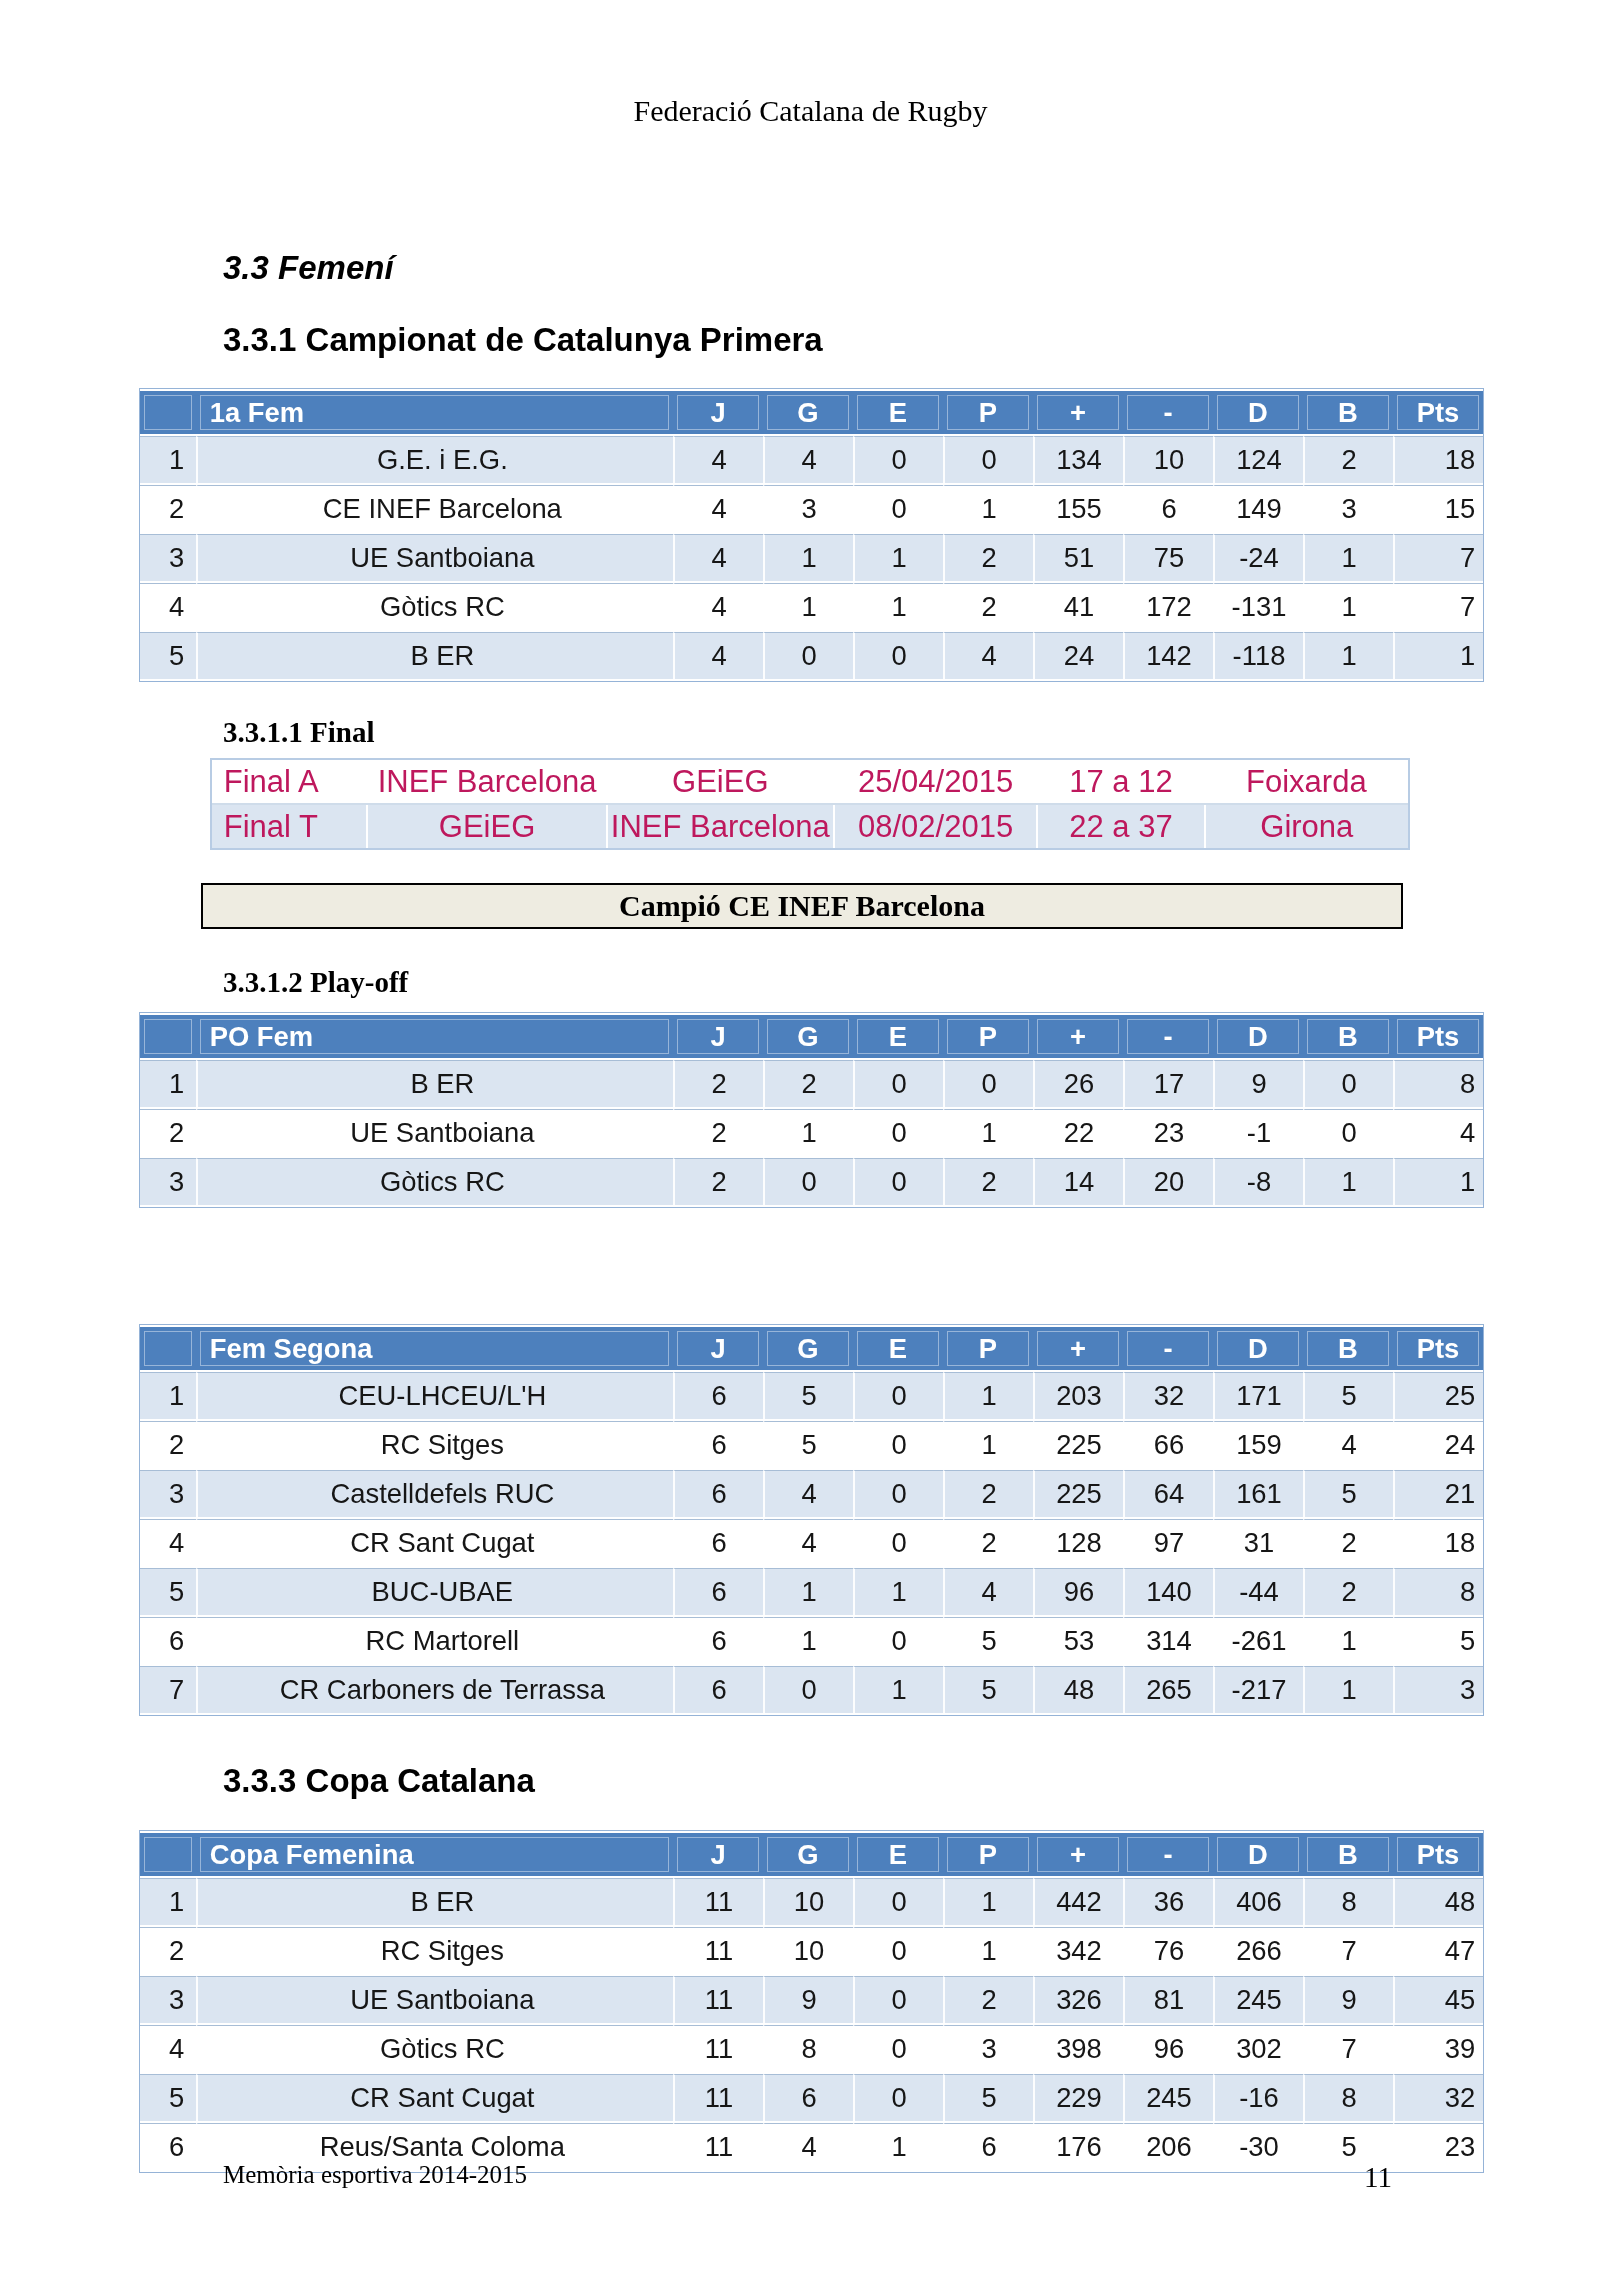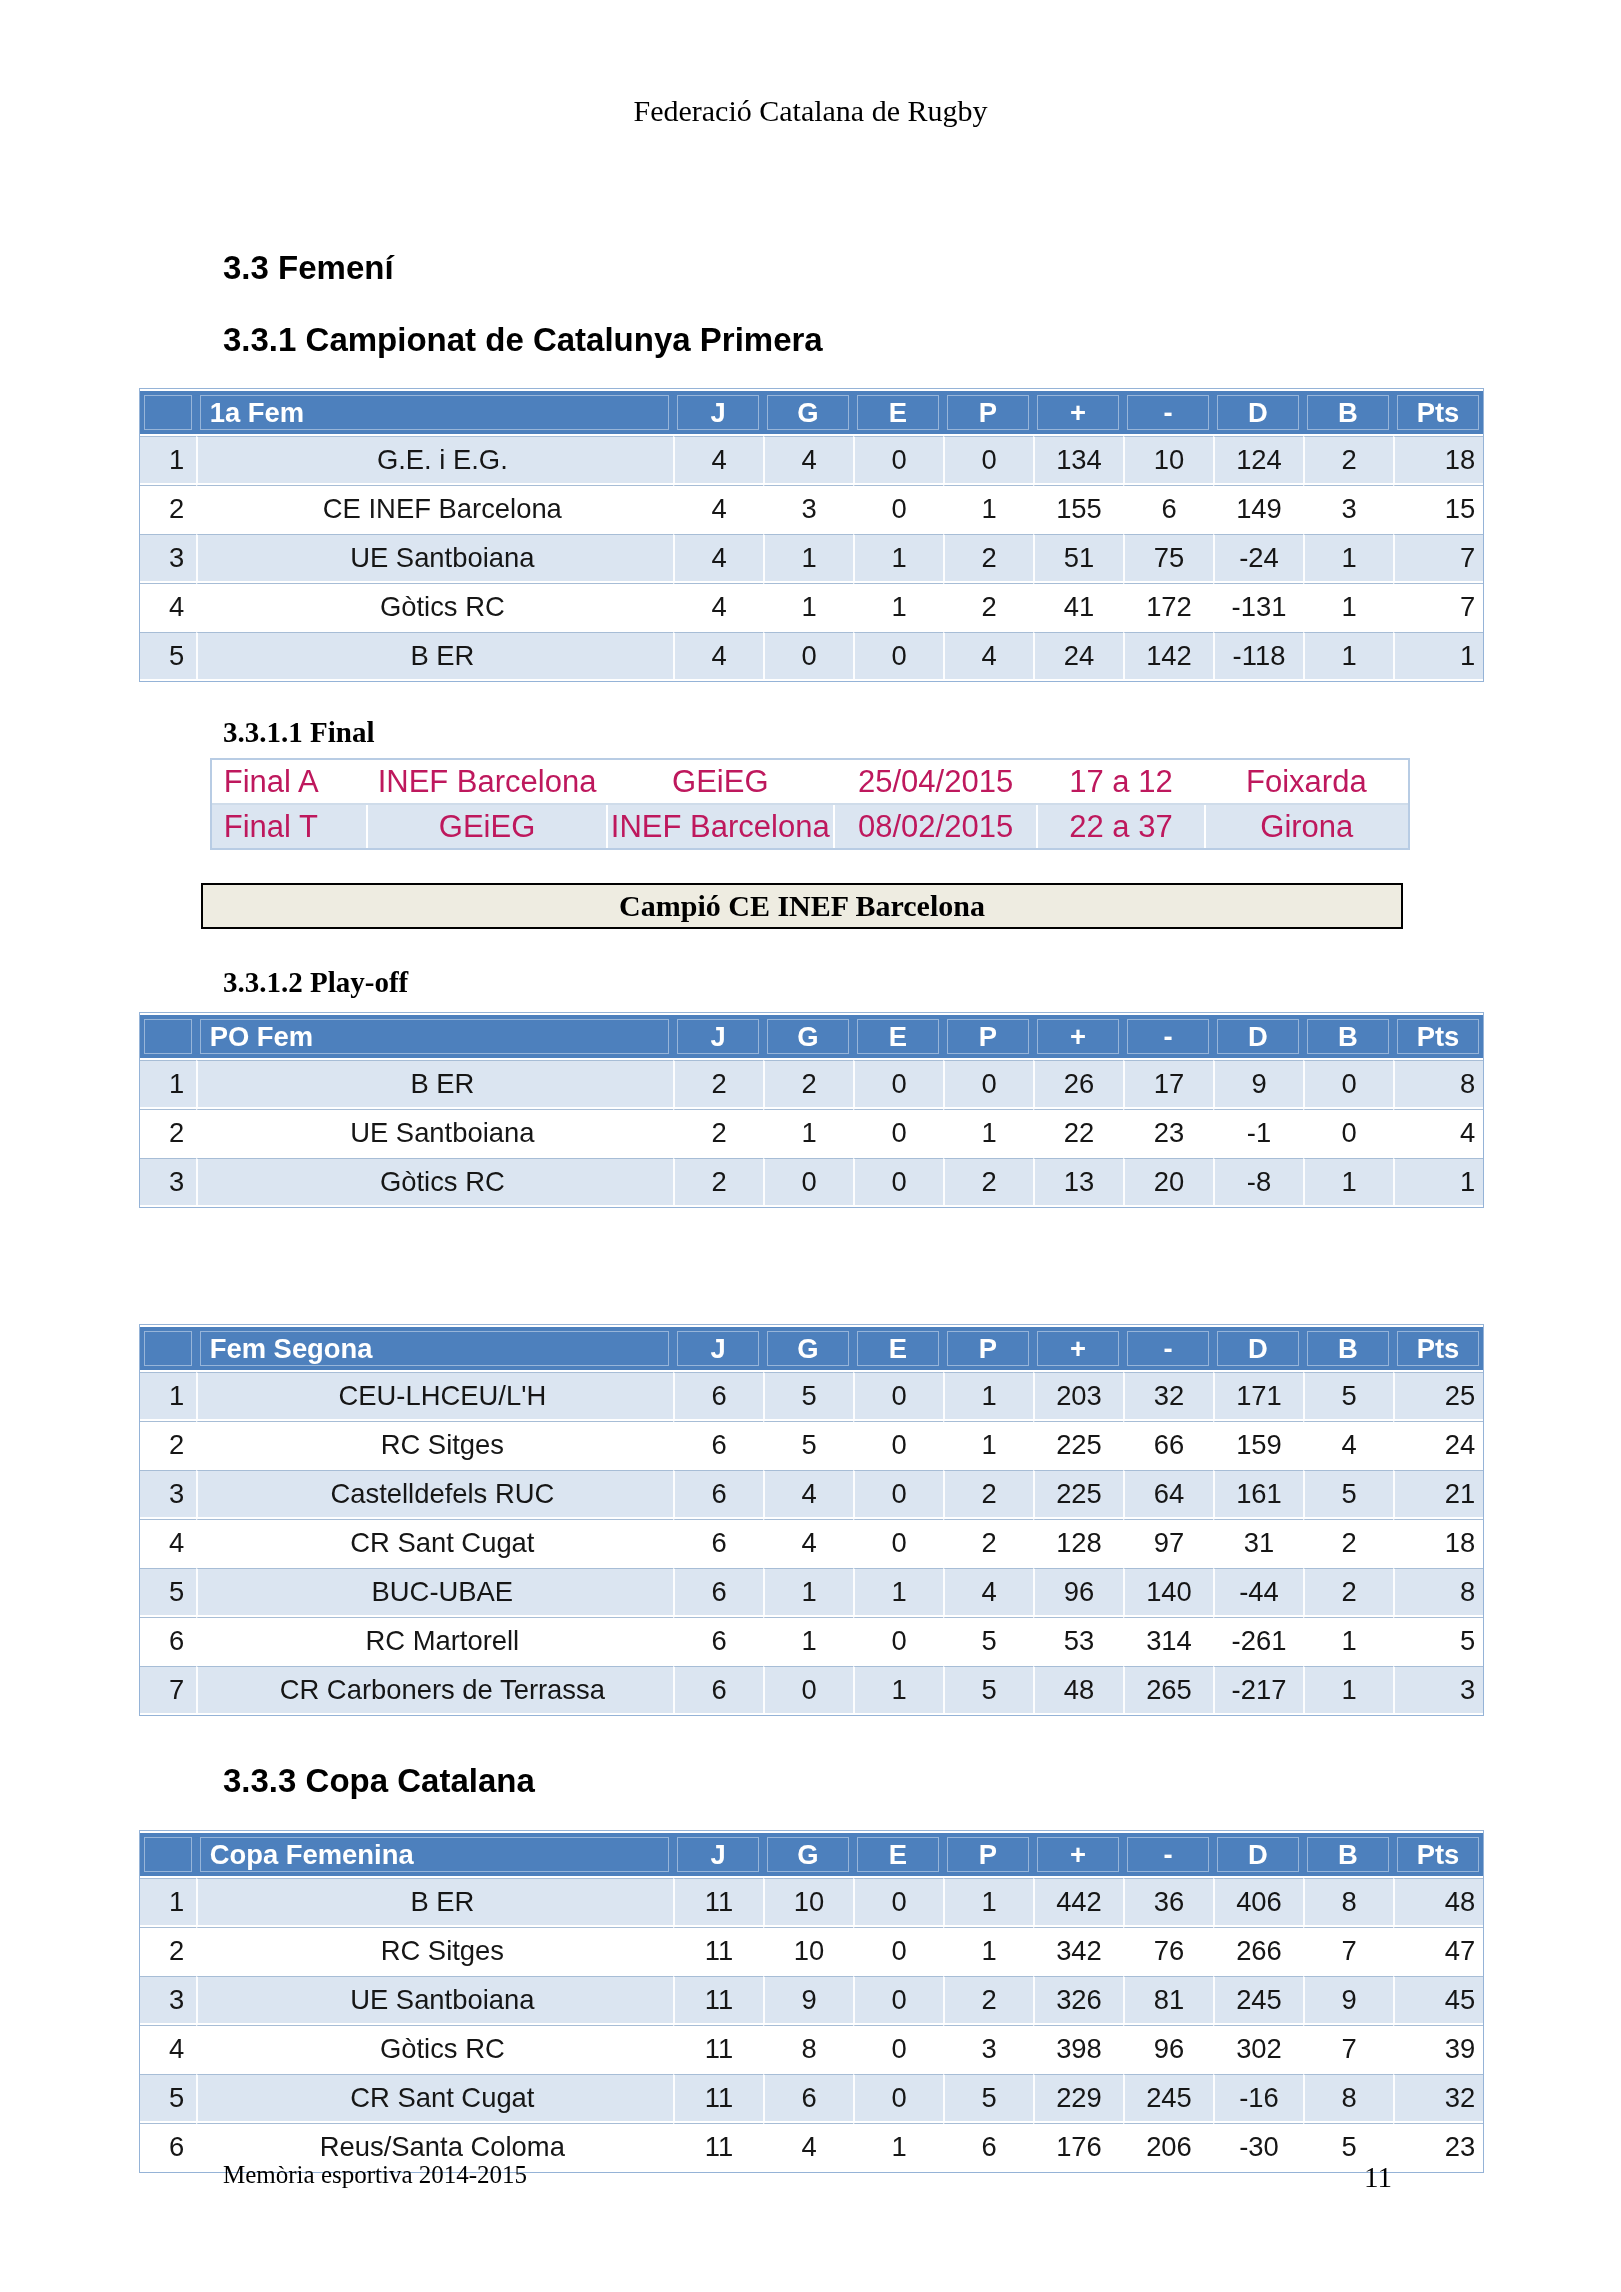--- a/index.html
+++ b/index.html
@@ -105,21 +105,21 @@
     font-family:"Liberation Serif", serif; font-size:29px; color:#000;
   }
 </style>
 </head>
 <body>
 
 <div class="page">
 
   <div class="doc-title">Federació Catalana de Rugby</div>
 
-  <div class="h-sans" style="top:249px;">3.3 Femení</div>
+  <div class="h-sans" style="top:249px;font-style:italic;">3.3 Femení</div>
 
   <div class="h-sans" style="top:321px;">3.3.1 Campionat de Catalunya Primera</div>
 
   <div class="league-wrap" style="top:388px;">
       <table class="league">
         <colgroup>
           <col class="c-rank">
           <col class="c-team">
           <col class="c-stat">
           <col class="c-stat">
@@ -310,21 +310,21 @@
             <td class="stat">0</td>
             <td class="stat pts">4</td>
           </tr>
           <tr class="band">
             <td class="rank">3</td>
             <td class="team">Gòtics RC</td>
             <td class="stat">2</td>
             <td class="stat">0</td>
             <td class="stat">0</td>
             <td class="stat">2</td>
-            <td class="stat">13</td>
+            <td class="stat">14</td>
             <td class="stat">20</td>
             <td class="stat">-8</td>
             <td class="stat">1</td>
             <td class="stat pts">1</td>
           </tr>
         </tbody>
       </table>
     </div>
 
   <div class="h-sans" style="top:1338px;">3.3.2 Campionat de Catalunya Segona</div>

